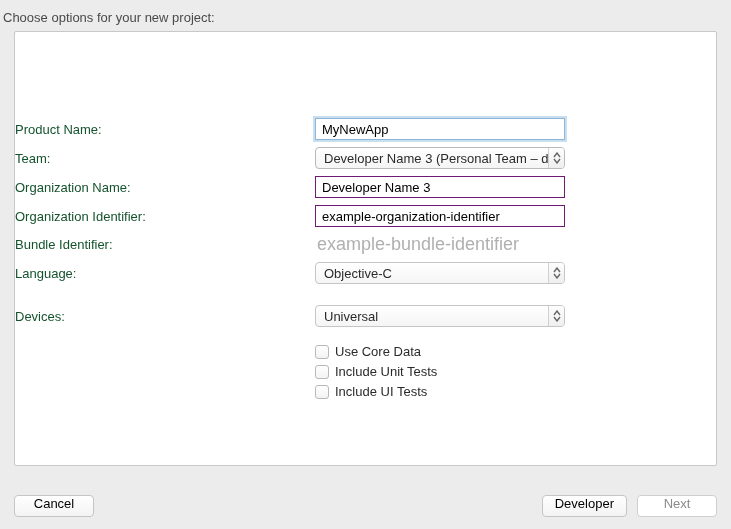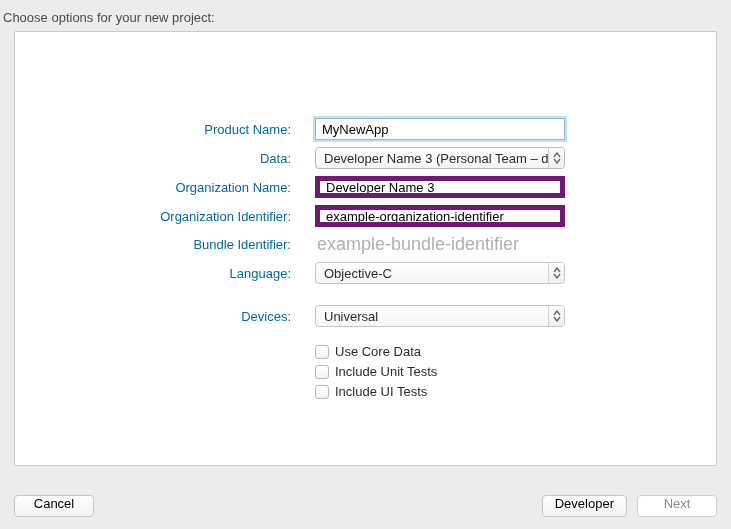--- a/index.html
+++ b/index.html
@@ -30,34 +30,33 @@
       flex-direction: column;
       gap: 7px;
     }
     .row {
       display: flex;
       align-items: center;
     }
     .row.gap-top { margin-top: 14px; }
     .label {
       width: 300px;
-      text-align: right;
       padding-right: 24px;
-      color: #0369a1;
+      color: #14532d;
       font-size: 13px;
     }
     .field {
       width: 250px;
       display: flex;
       align-items: center;
     }
     input[type="text"] {
       width: 100%;
       height: 22px;
-      border: 5px solid #701a75;
+      border: 1px solid #701a75;
       padding: 2px 6px;
       font-size: 13px;
       font-family: inherit;
       background: #fff;
       outline: none;
     }
     input[type="text"].focused {
       border: 1.5px solid #8fb6d8;
       box-shadow: 0 0 0 2px rgba(100,160,210,0.35);
     }
@@ -162,21 +161,21 @@
   <div class="form">
 
     <div class="row">
       <div class="label">Product Name:</div>
       <div class="field">
         <input type="text" class="focused" value="MyNewApp" style="">
       </div>
     </div>
 
     <div class="row">
-      <div class="label">Data:</div>
+      <div class="label">Team:</div>
       <div class="field">
         <div class="select bordered">
           <span class="sel-text">Developer Name 3 (Personal Team – developer_</span>
           <span class="stepper">
             <svg width="8" height="6" viewBox="0 0 8 6">
                 <path d="M1 5 L4 1 L7 5" fill="none" stroke="#666" stroke-width="1.4"></path>
               </svg>
             <svg width="8" height="6" viewBox="0 0 8 6">
                 <path d="M1 1 L4 5 L7 1" fill="none" stroke="#666" stroke-width="1.4"></path>
               </svg>

